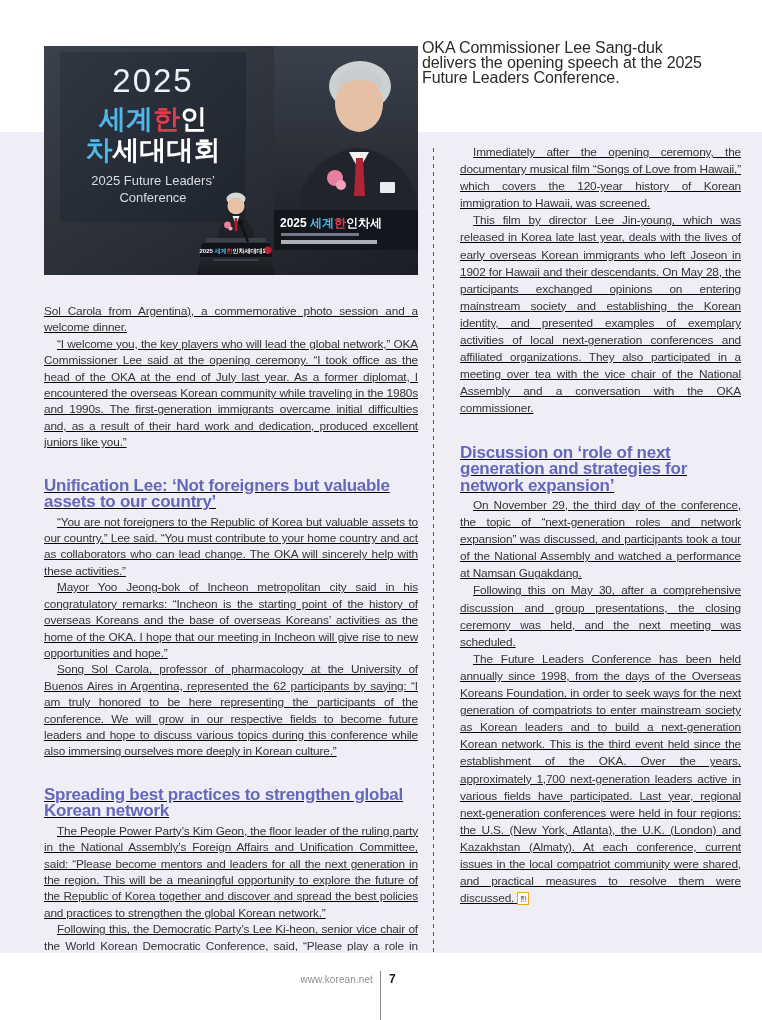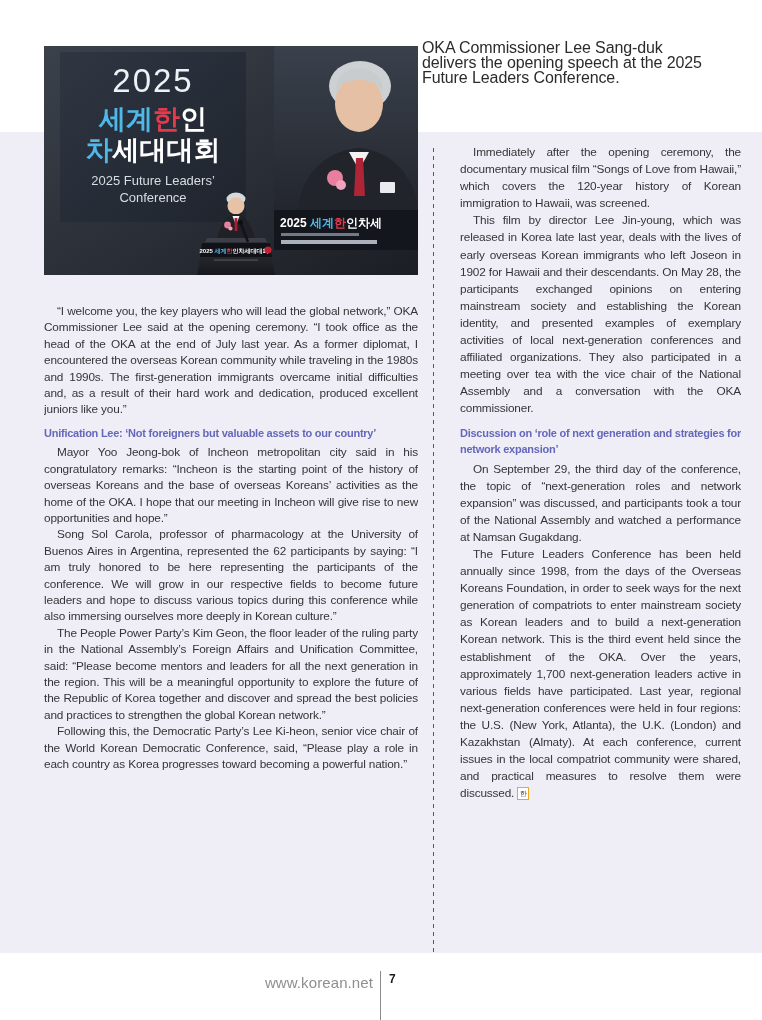--- a/index.html
+++ b/index.html
@@ -6,45 +6,45 @@
   body{
     width:762px;height:1020px;position:relative;background:#ffffff;
     font-family:"Liberation Sans",sans-serif;overflow:hidden;
   }
   .band{position:absolute;left:0;top:132px;width:762px;height:821px;background:#EFEEF6;}
   .photo-wrap{position:absolute;left:44px;top:46px;width:374px;height:265px;}
   .caption{
     position:absolute;left:422px;top:40px;width:290px;
     font-size:16px;line-height:15px;color:#2b2b2b;letter-spacing:-0.1px;
   }
-  .col{position:absolute;overflow:hidden;}
+  .col{position:absolute;overflow:hidden;text-decoration:underline;}
   .col-left{left:44px;top:303px;width:374px;height:648px;}
   .col-right{left:460px;top:144px;width:281px;height:806px;}
   .col p{
     margin:0;text-align:justify;font-size:11.8px;color:#333537;
     letter-spacing:-0.15px;
   }
   .col-left p{line-height:16.4px;}
   .col-right p{line-height:17.1px;}
   .col p.indent{text-indent:13px;}
   .col h2{
-    margin:7px 0 3px 0;font-size:11px;line-height:16.5px;font-weight:bold;
+    margin:27px 0 3px 0;font-size:17px;line-height:16.5px;font-weight:bold;
     color:#6567BB;letter-spacing:-0.25px;
   }
   .divider{
     position:absolute;left:433px;top:148px;width:1px;height:805px;
     background:repeating-linear-gradient(to bottom,#58585c 0 4px,rgba(0,0,0,0) 4px 8px);
   }
   .endmark{
     display:inline-block;font-size:7px;line-height:9px;padding:1px 1.5px 0.5px 1.5px;
     border:1px solid #F2A71B;color:#3a3a3a;background:#ffffff;vertical-align:1px;
     letter-spacing:0;text-indent:0;
   }
   .footer-site{
-    position:absolute;right:389px;top:974px;font-size:15px;color:#8f8f8f;
+    position:absolute;right:389px;top:974px;font-size:10px;color:#8f8f8f;
     letter-spacing:0.1px;
   }
   .footer-rule{position:absolute;left:380px;top:971px;width:1px;height:49px;background:#8a8a8a;}
   .footer-page{position:absolute;left:389px;top:972px;font-size:12px;font-weight:bold;color:#1c1c1c;}
 </style>
 </head>
 <body>
 
 <div class="band"></div>
 
@@ -132,31 +132,35 @@
       <circle cx="196.5" cy="176.5" r="2.4" fill="#0d0e11"></circle>
     </g>
   </svg>
 </div>
 
 <div class="caption">OKA Commissioner Lee Sang-duk delivers the opening speech at the 2025 Future Leaders Conference.</div>
 
 <div class="divider"></div>
 
 <div class="col col-left">
+  <p>Sol Carola from Argentina), a commemorative photo session and a welcome dinner.</p>
   <p class="indent">“I welcome you, the key players who will lead the global network,” OKA Commissioner Lee said at the opening ceremony. “I took office as the head of the OKA at the end of July last year. As a former diplomat, I encountered the overseas Korean community while traveling in the 1980s and 1990s. The first-generation immigrants overcame initial difficulties and, as a result of their hard work and dedication, produced excellent juniors like you.”</p>
   <h2>Unification Lee: ‘Not foreigners but valuable assets to our country’</h2>
+  <p class="indent">“You are not foreigners to the Republic of Korea but valuable assets to our country,” Lee said. “You must contribute to your home country and act as collaborators who can lead change. The OKA will sincerely help with these activities.”</p>
   <p class="indent">Mayor Yoo Jeong-bok of Incheon metropolitan city said in his congratulatory remarks: “Incheon is the starting point of the history of overseas Koreans and the base of overseas Koreans’ activities as the home of the OKA. I hope that our meeting in Incheon will give rise to new opportunities and hope.”</p>
   <p class="indent">Song Sol Carola, professor of pharmacology at the University of Buenos Aires in Argentina, represented the 62 participants by saying: “I am truly honored to be here representing the participants of the conference. We will grow in our respective fields to become future leaders and hope to discuss various topics during this conference while also immersing ourselves more deeply in Korean culture.”</p>
+  <h2>Spreading best practices to strengthen global Korean network</h2>
   <p class="indent">The People Power Party’s Kim Geon, the floor leader of the ruling party in the National Assembly’s Foreign Affairs and Unification Committee, said: “Please become mentors and leaders for all the next generation in the region. This will be a meaningful opportunity to explore the future of the Republic of Korea together and discover and spread the best policies and practices to strengthen the global Korean network.”</p>
   <p class="indent">Following this, the Democratic Party’s Lee Ki-heon, senior vice chair of the World Korean Democratic Conference, said, “Please play a role in each country as Korea progresses toward becoming a powerful nation.”</p>
 </div>
 
 <div class="col col-right">
   <p class="indent">Immediately after the opening ceremony, the documentary musical film “Songs of Love from Hawaii,” which covers the 120-year history of Korean immigration to Hawaii, was screened.</p>
   <p class="indent">This film by director Lee Jin-young, which was released in Korea late last year, deals with the lives of early overseas Korean immigrants who left Joseon in 1902 for Hawaii and their descendants. On May 28, the participants exchanged opinions on entering mainstream society and establishing the Korean identity, and presented examples of exemplary activities of local next-generation conferences and affiliated organizations. They also participated in a meeting over tea with the vice chair of the National Assembly and a conversation with the OKA commissioner.</p>
   <h2>Discussion on ‘role of next generation and strategies for network expansion’</h2>
-  <p class="indent">On September 29, the third day of the conference, the topic of “next-generation roles and network expansion” was discussed, and participants took a tour of the National Assembly and watched a performance at Namsan Gugakdang.</p>
+  <p class="indent">On November 29, the third day of the conference, the topic of “next-generation roles and network expansion” was discussed, and participants took a tour of the National Assembly and watched a performance at Namsan Gugakdang.</p>
+  <p class="indent">Following this on May 30, after a comprehensive discussion and group presentations, the closing ceremony was held, and the next meeting was scheduled.</p>
   <p class="indent"><span>The Future Leaders Conference has been held annually since 1998, from the days of the Overseas Koreans Foundation, in order to seek ways for the next generation of compatriots to enter mainstream society as Korean leaders and to build a next-generation Korean network. This is the third event held since the establishment of the OKA. Over the years, approximately 1,700 next-generation leaders active in various fields have participated. Last year, regional next-generation conferences were held in four regions: the U.S. (New York, Atlanta), the U.K. (London) and Kazakhstan (Almaty). At each conference, current issues in the local compatriot community were shared, and practical measures to resolve them were discussed.</span> <span class="endmark">한</span></p>
 </div>
 
 <div class="footer-site">www.korean.net</div>
 <div class="footer-rule"></div>
 <div class="footer-page">7</div>
 
 </body></html>

